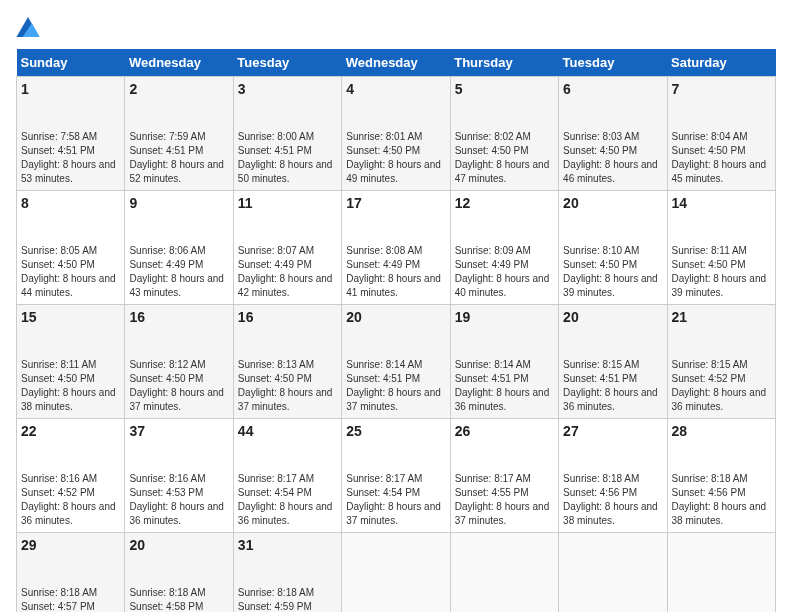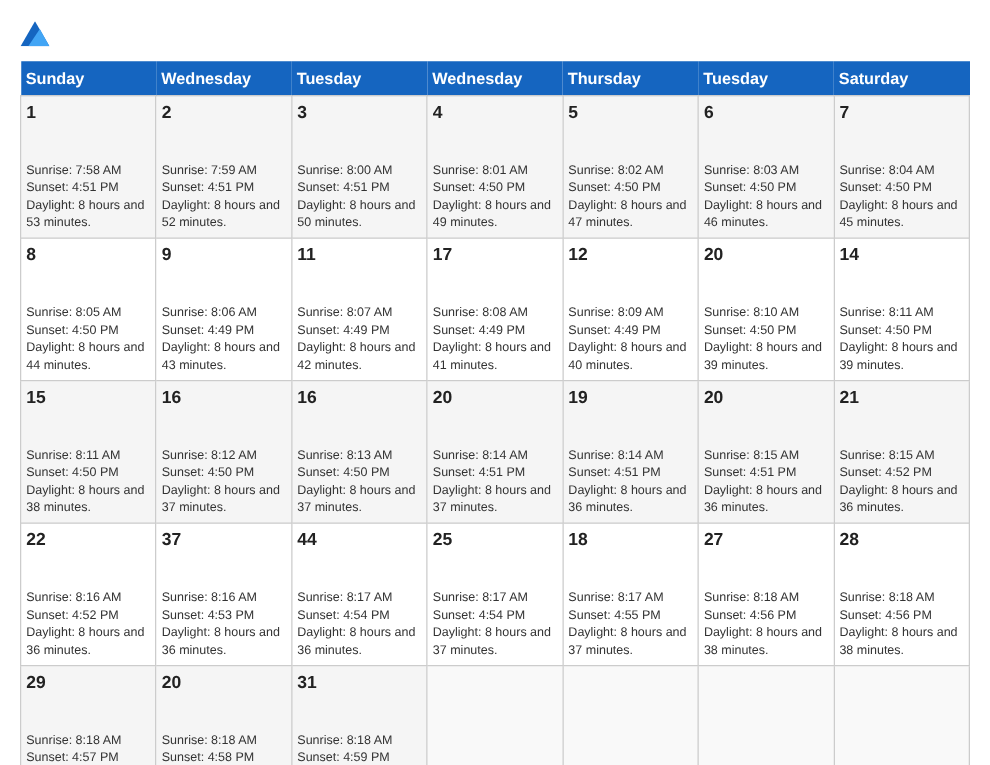--- a/index.html
+++ b/index.html
@@ -225,21 +225,21 @@
         </td>
         <td>
           <span class="day-number">44</span>
           <div class="day-info">Sunrise: 8:17 AM<br>Sunset: 4:54 PM<br>Daylight: 8 hours and 36 minutes.</div>
         </td>
         <td>
           <span class="day-number">25</span>
           <div class="day-info">Sunrise: 8:17 AM<br>Sunset: 4:54 PM<br>Daylight: 8 hours and 37 minutes.</div>
         </td>
         <td>
-          <span class="day-number">18</span>
+          <span class="day-number">26</span>
           <div class="day-info">Sunrise: 8:17 AM<br>Sunset: 4:55 PM<br>Daylight: 8 hours and 37 minutes.</div>
         </td>
         <td>
           <span class="day-number">27</span>
           <div class="day-info">Sunrise: 8:18 AM<br>Sunset: 4:56 PM<br>Daylight: 8 hours and 38 minutes.</div>
         </td>
         <td>
           <span class="day-number">28</span>
           <div class="day-info">Sunrise: 8:18 AM<br>Sunset: 4:56 PM<br>Daylight: 8 hours and 38 minutes.</div>
         </td>

